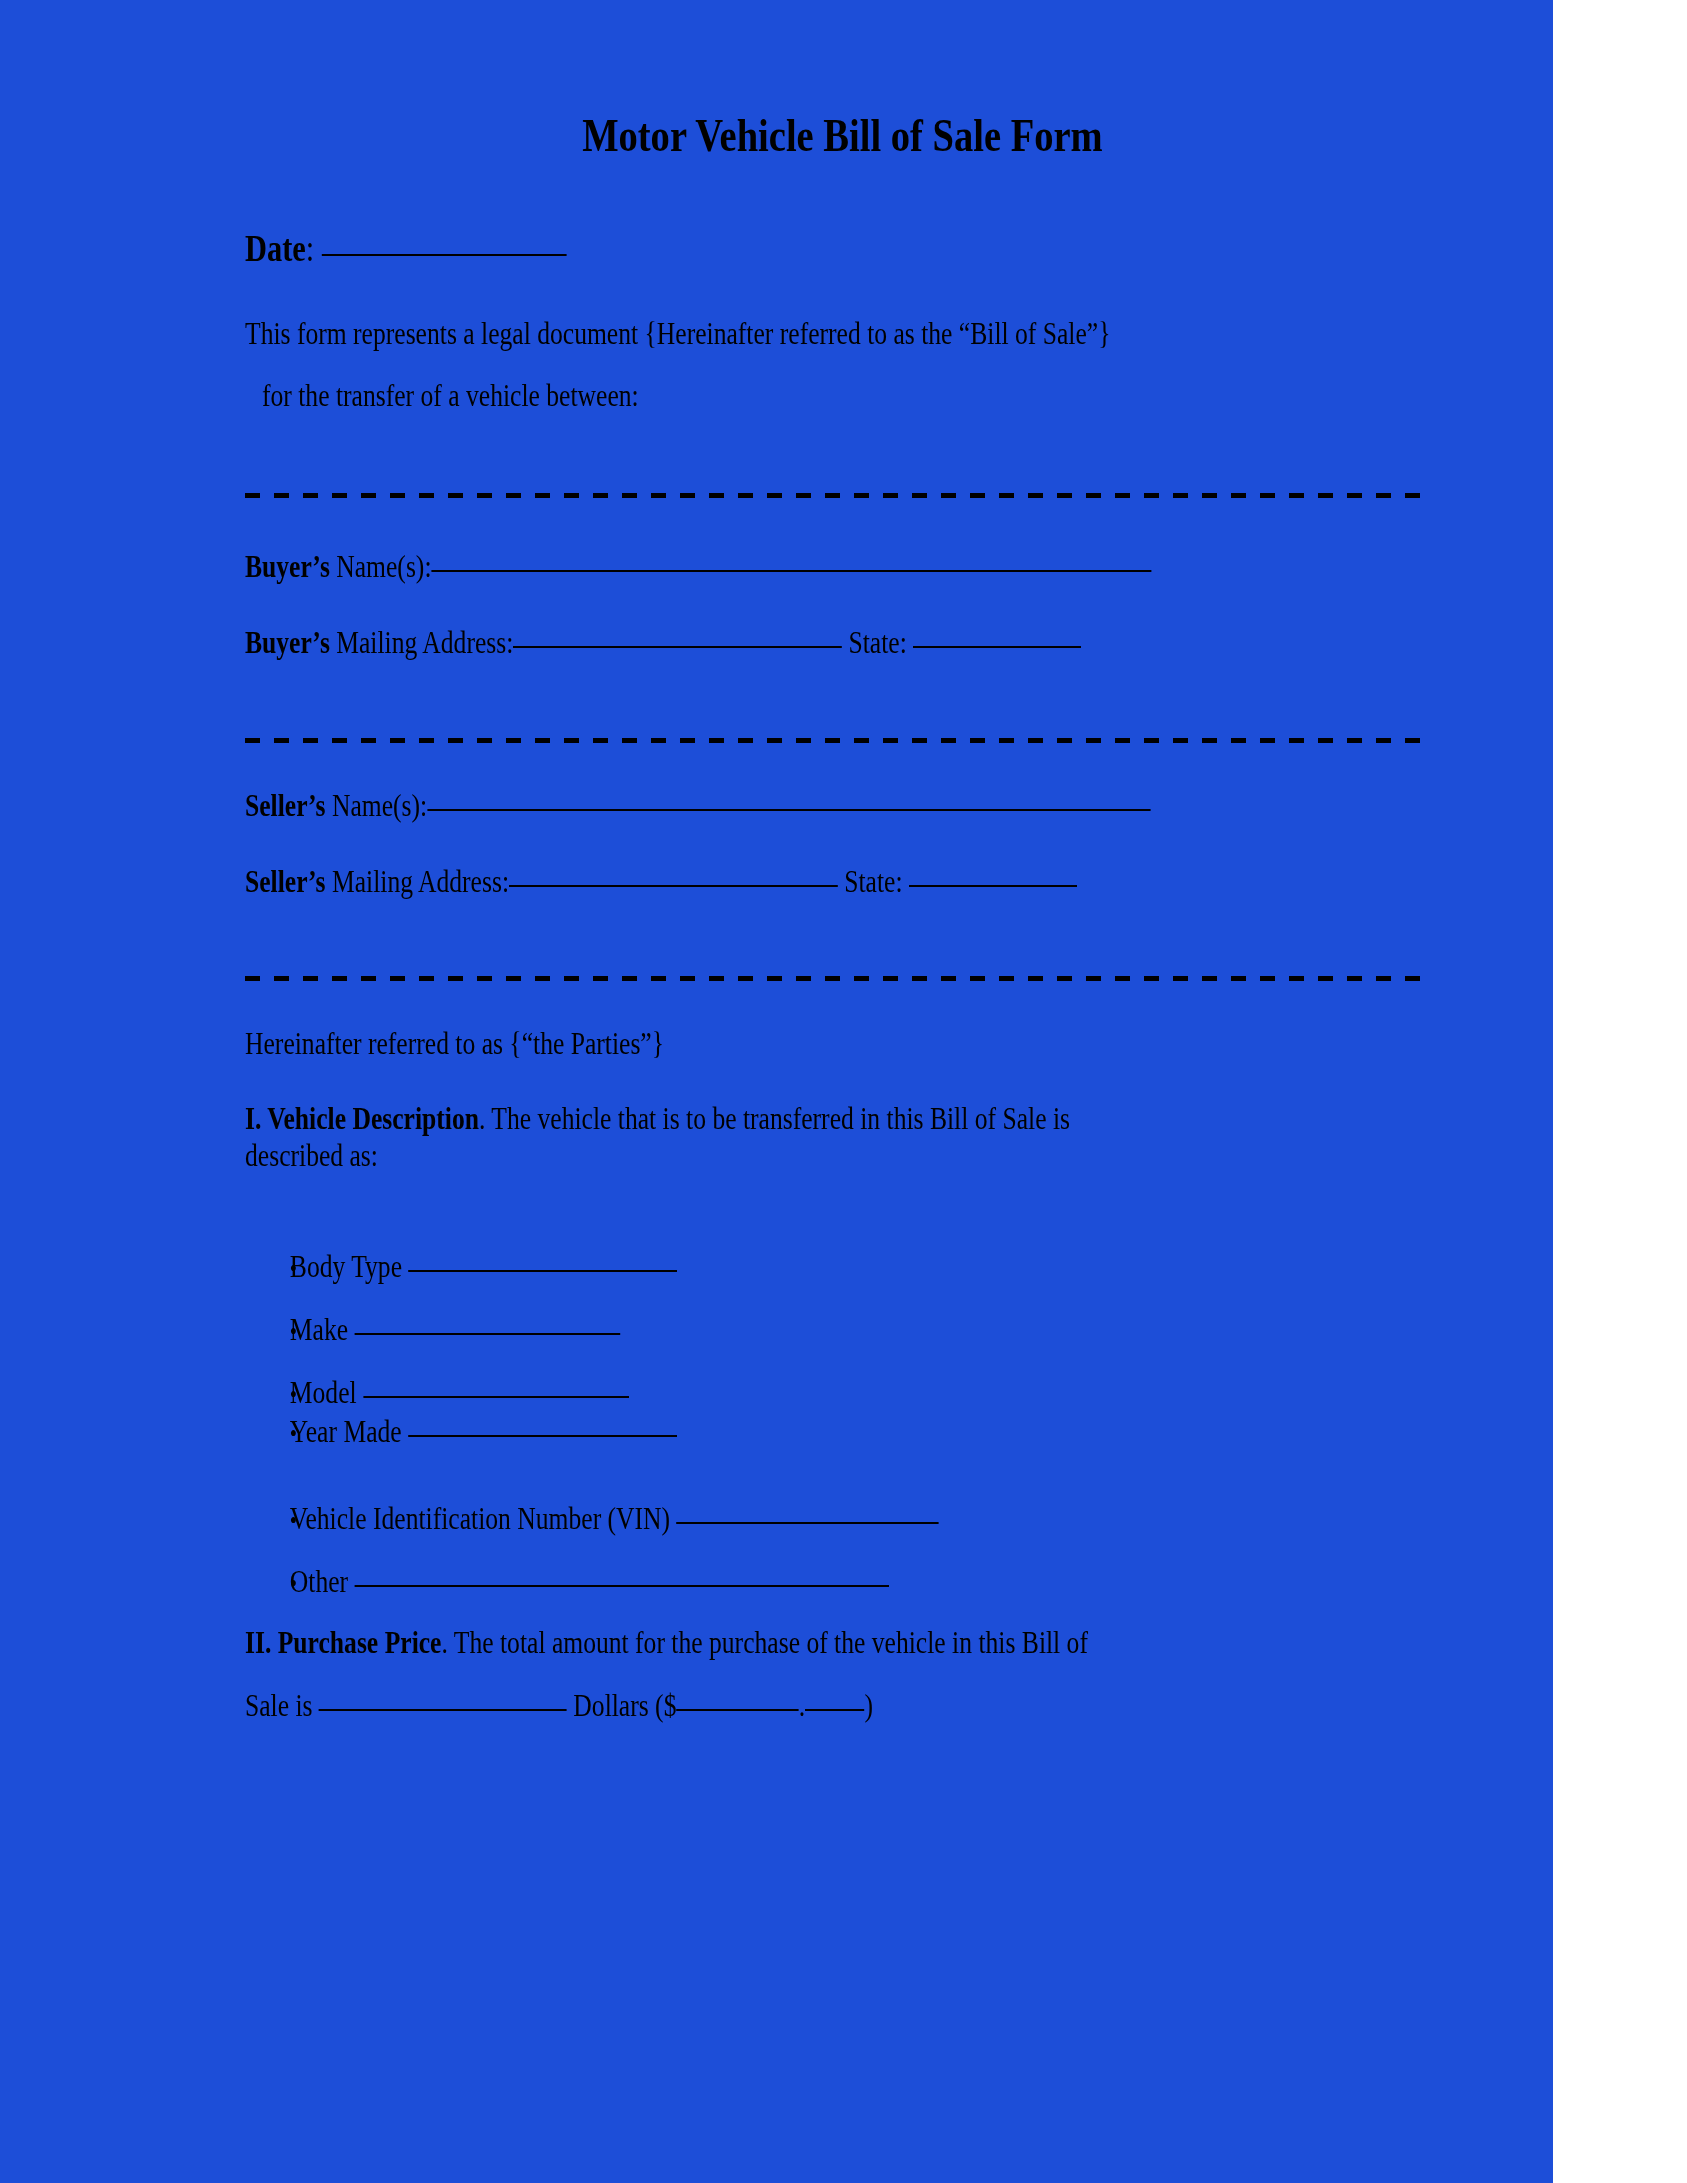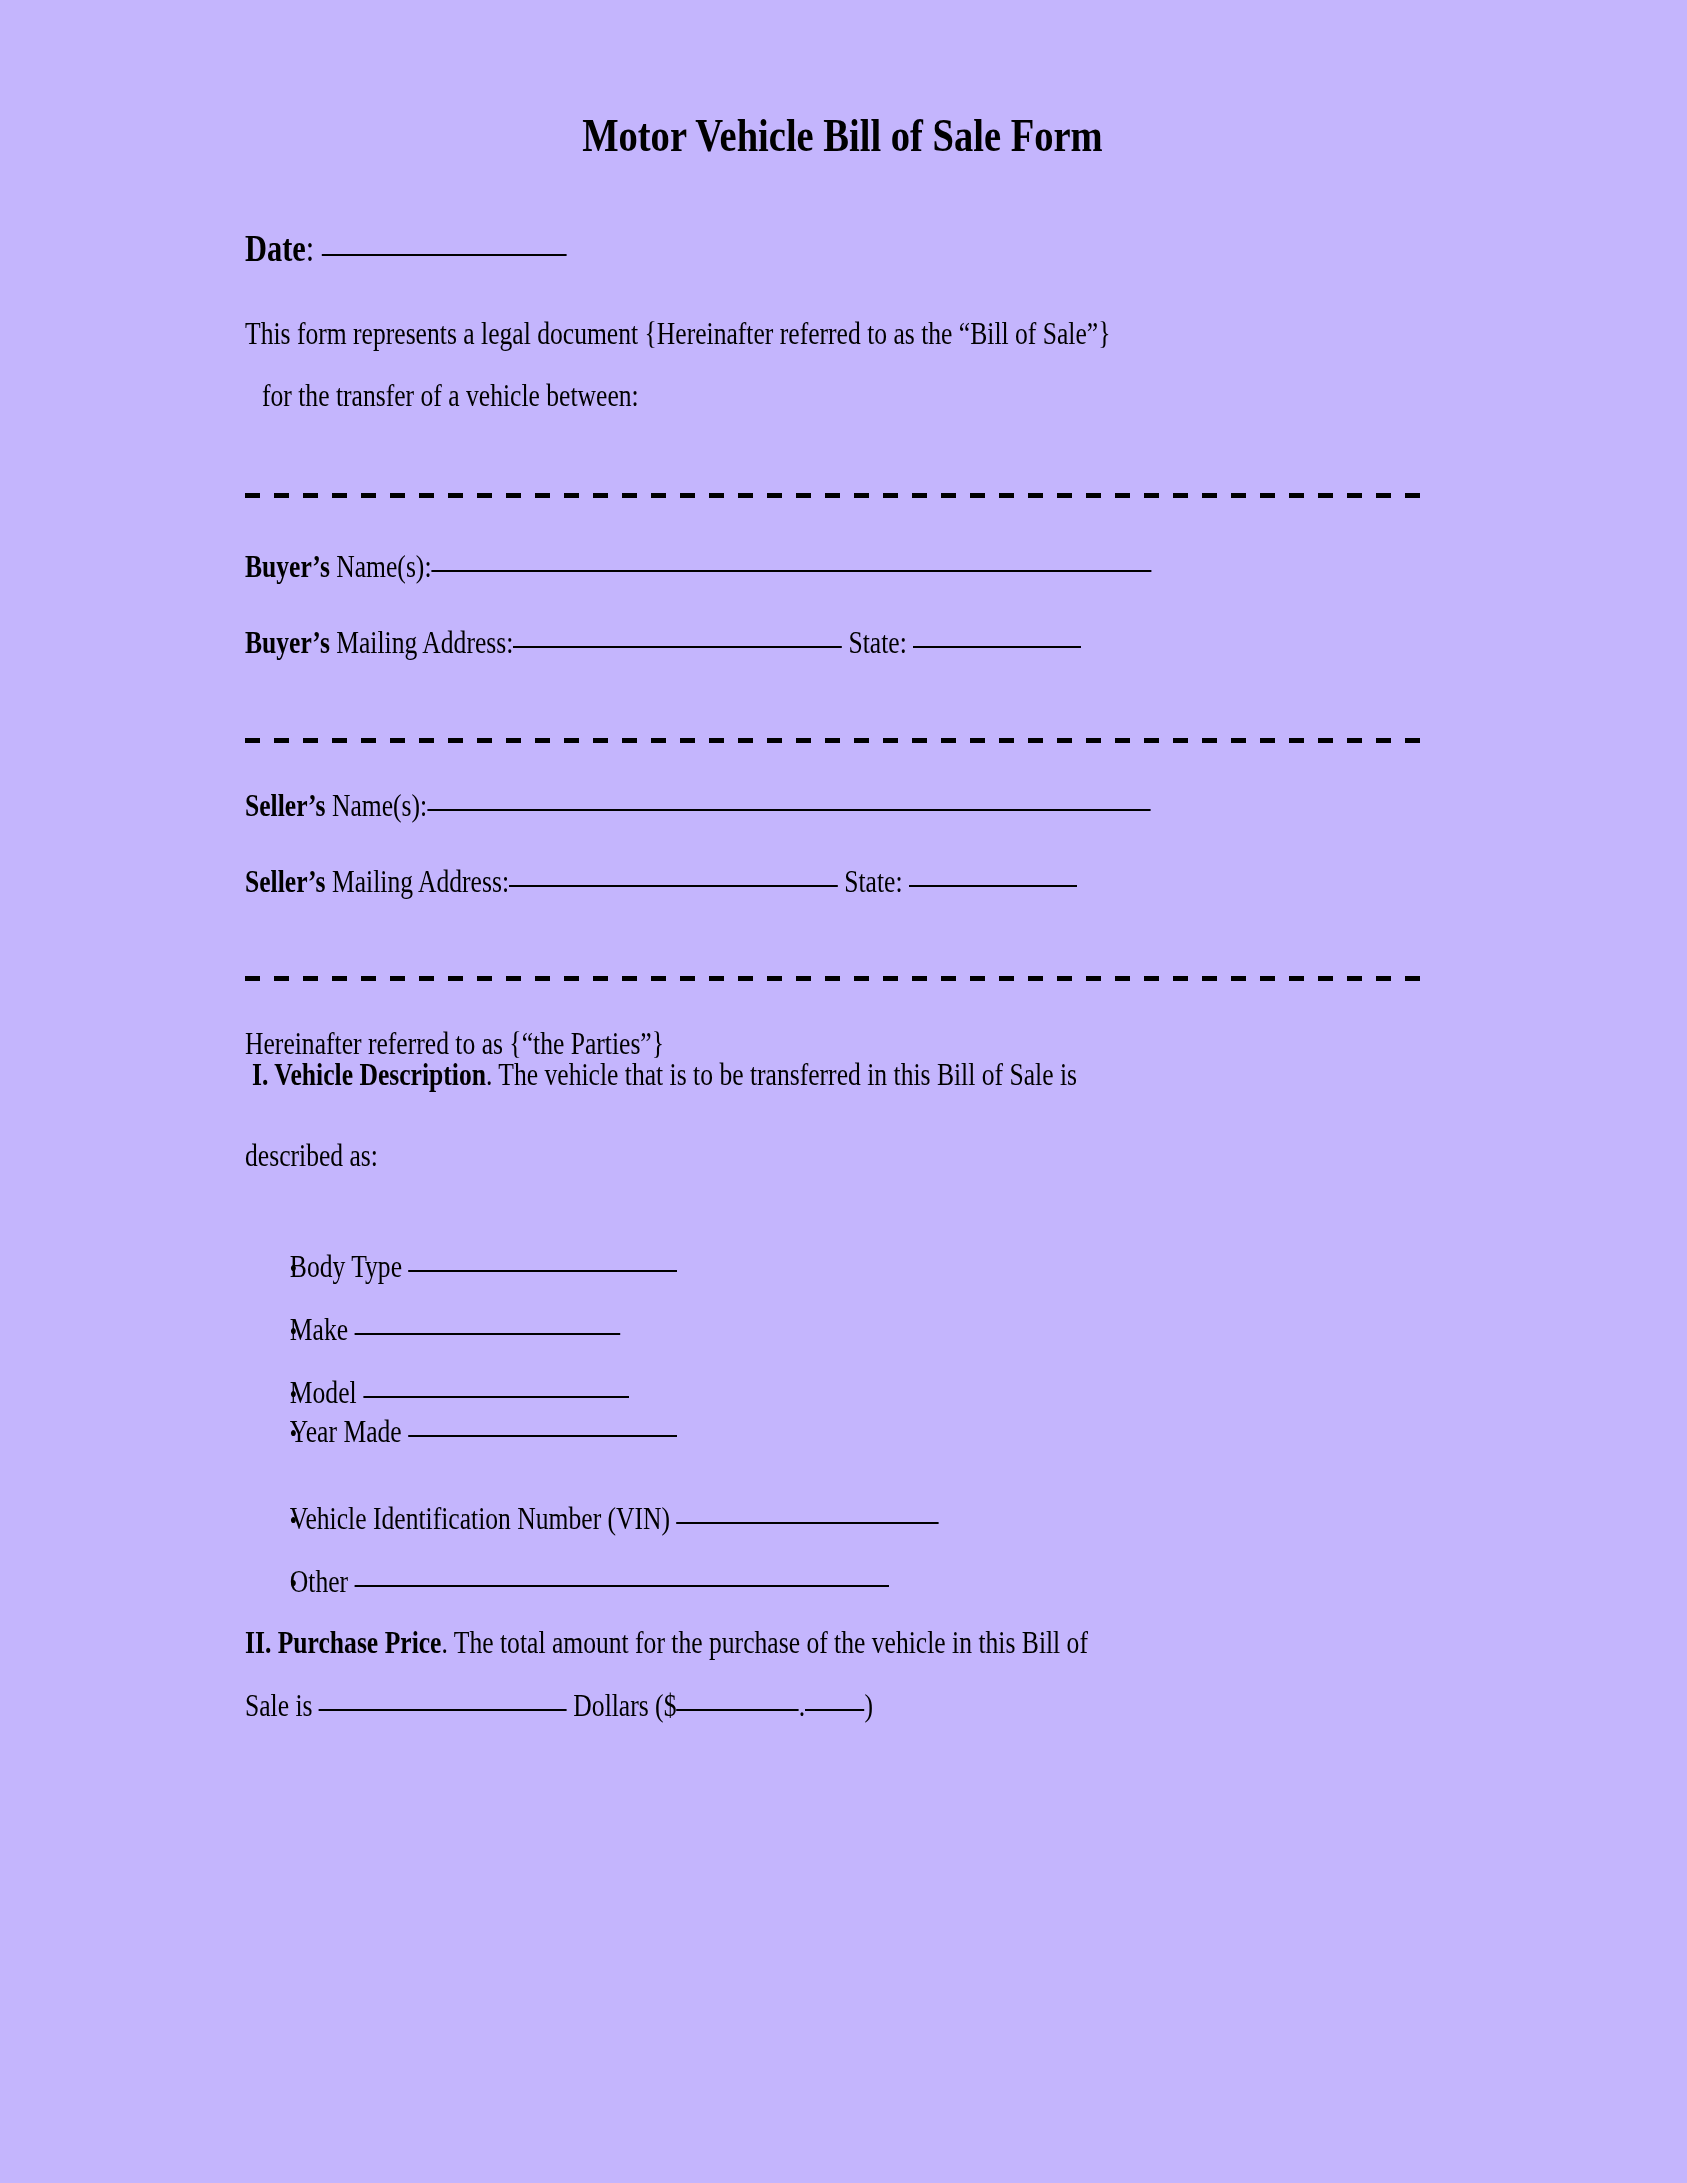--- a/index.html
+++ b/index.html
@@ -12,23 +12,23 @@
     height: 2184px;
     position: relative;
     font-family: "Liberation Serif", "DejaVu Serif", serif;
     color: #000000;
     overflow: hidden;
   }
 
   .page {
     position: absolute;
     left: 0; top: 0;
-    width: 1687px;
+    width: 1553px;
     height: 2184px;
-    background: #c4b5fd;
+    background: #1d4ed8;
   }
 
   
   .content {
     position: absolute;
     left: 245px;
     top: 0;
     width: 1195px;
   }
 
@@ -171,21 +171,21 @@
         <span class="blank" style="width:210px;"></span>
       </span>
     </div>
 
     <div class="dashsep" style="top:976px;"></div>
 
     <div class="line" style="top:1024px;">
       <span class="cond">Hereinafter referred to as {“the Parties”}</span>
     </div>
 
-    <div class="line" style="top:1055px;margin-left:7px;">
+    <div class="line" style="top:1099px;">
       <span class="cond"><b>I. Vehicle Description</b><span>. The vehicle that is to be transferred in this Bill of Sale is</span></span>
     </div>
     <div class="line" style="top:1136px;">
       <span class="cond">described as:</span>
     </div>
 
     <div class="bullet-row" style="top:1247px;">
       <span class="cond">
         <span class="bullet-dot"></span><span class="bullet-text">Body Type</span>
         <span class="blank" style="width:336px;"></span>

